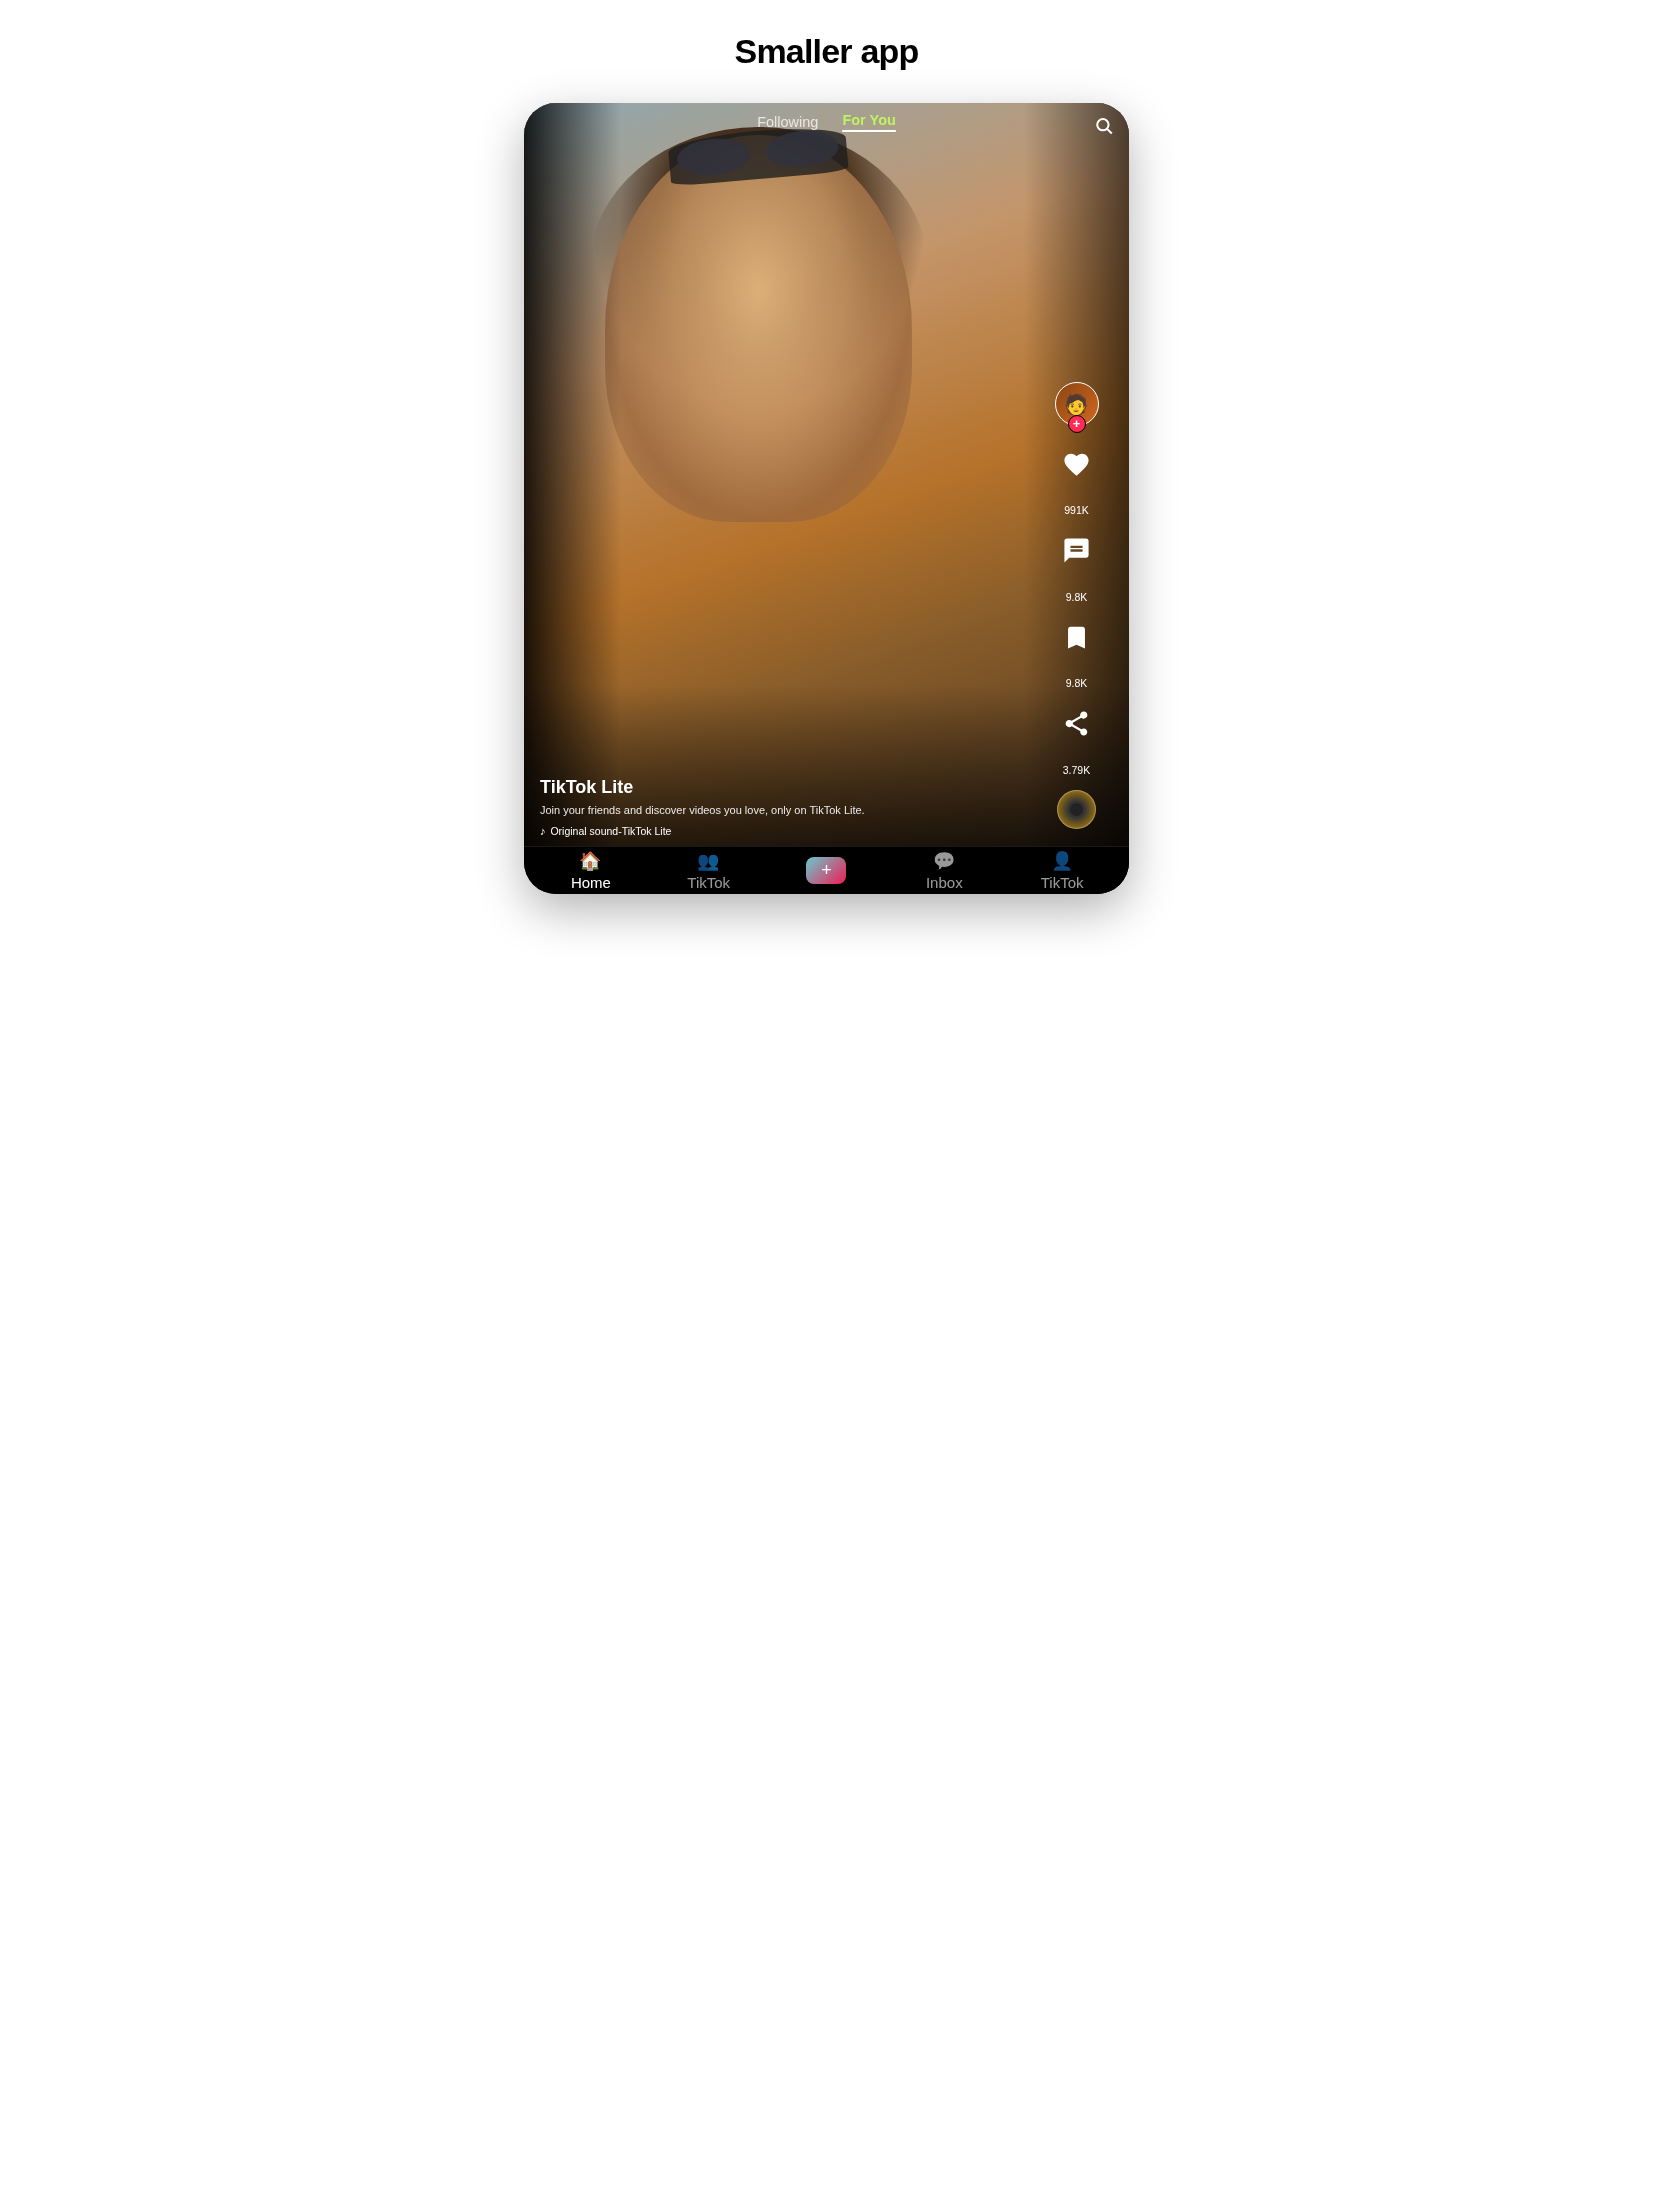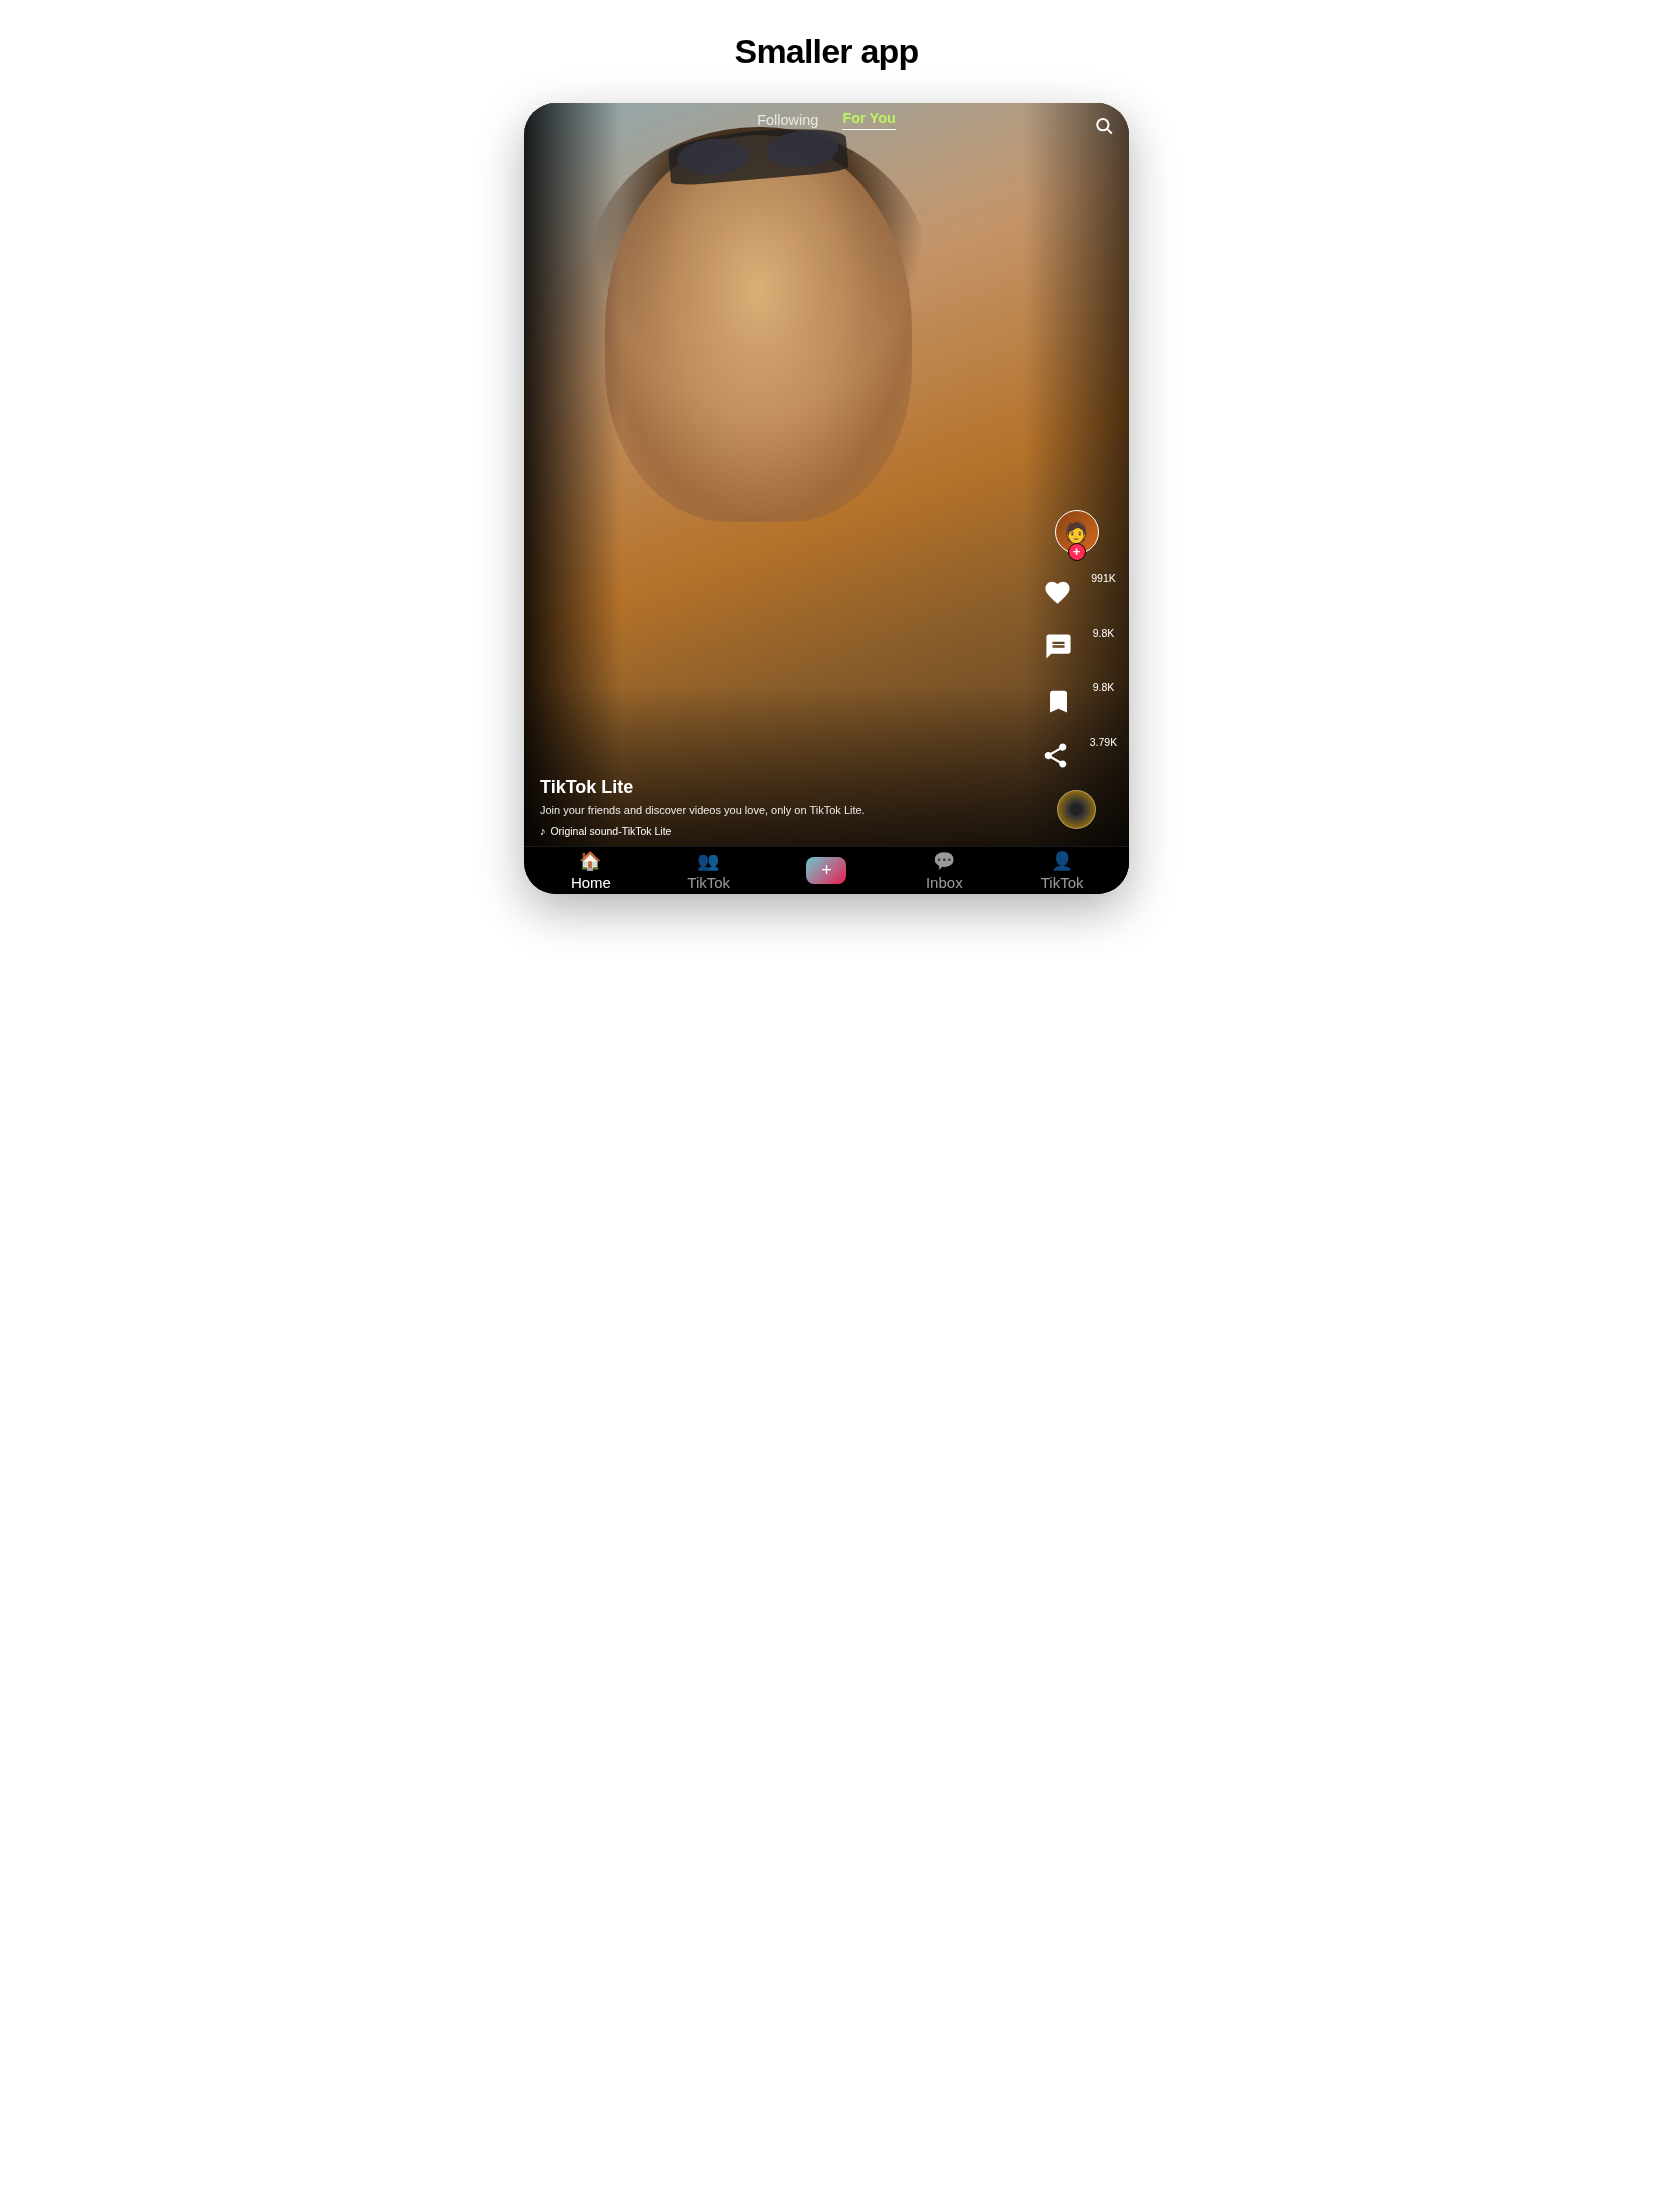--- a/index.html
+++ b/index.html
@@ -141,24 +141,24 @@
     }
 
     
     .top-nav {
       position: absolute;
       top: 0;
       left: 0;
       right: 0;
       height: 48px;
       display: flex;
-      align-items: flex-start;
+      align-items: flex-end;
       justify-content: center;
       z-index: 10;
-      padding: 4px 16px;
+      padding: 16px 16px;
     }
 
     .nav-tabs {
       display: flex;
       gap: 24px;
       align-items: center;
     }
 
     .nav-tab {
       color: rgba(255,255,255,0.75);
@@ -282,22 +282,23 @@
     .plus-btn::before {
       content: '+';
       color: #fff;
       font-size: 18px;
       font-weight: 300;
     }
 
     
     .action-item {
       display: flex;
-      flex-direction: row;
-      gap: 14px;
+      flex-direction: column;
+      align-items: center;
+      gap: 20px;
       margin-bottom: 11.3px;
     }
 
     .action-icon {
       width: 40px;
       height: 40px;
       display: flex;
       align-items: center;
       justify-content: center;
       cursor: pointer;

